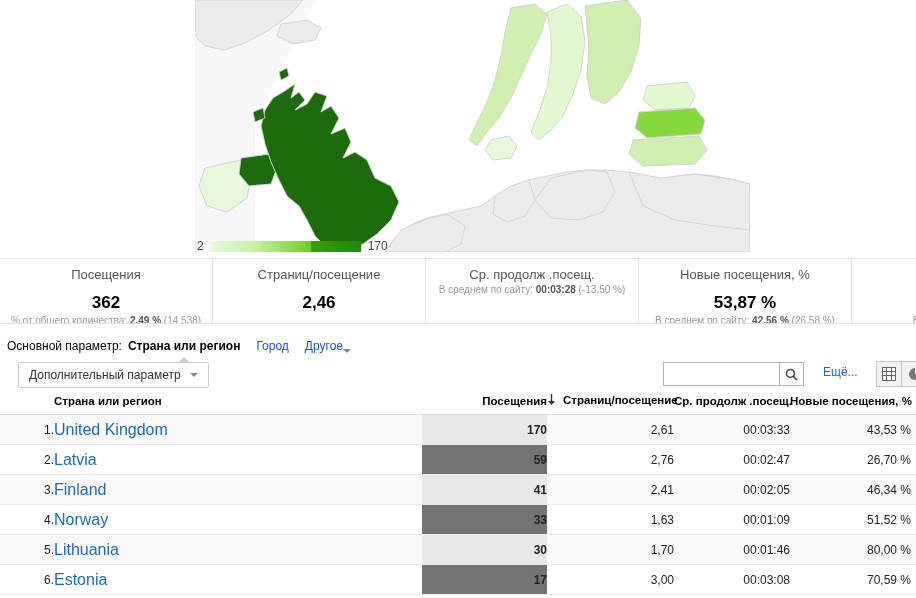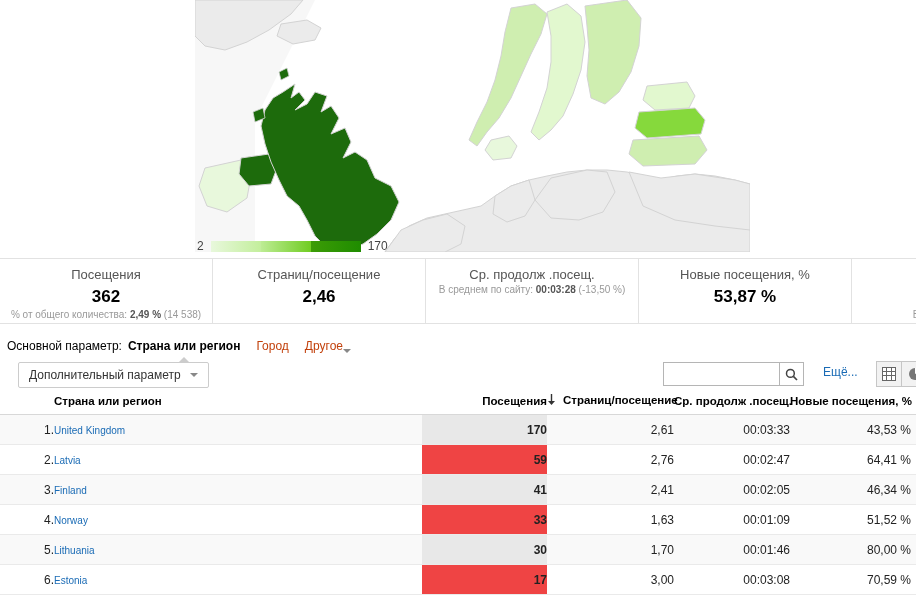--- a/index.html
+++ b/index.html
@@ -21,32 +21,32 @@
 
   
   .cards{position:absolute;left:0;top:258px;width:916px;height:66px;
          border-top:1px solid #e2e2e2;border-bottom:1px solid #e2e2e2;
          display:flex;background:#fff;box-sizing:border-box;}
   .card{flex:0 0 213px;box-sizing:border-box;border-right:1px solid #e2e2e2;
         text-align:center;padding-top:8px;overflow:hidden;}
   .card:first-child{border-left:none;}
   .card:last-child{border-right:none;}
   .card-title{font-size:13px;color:#555;line-height:16px;white-space:nowrap;}
-  .card-value{font-size:17px;font-weight:bold;color:#000;line-height:23px;margin-top:2px;white-space:nowrap;}
+  .card-value{font-size:17px;font-weight:bold;color:#000;line-height:23px;margin-top:8px;white-space:nowrap;}
   .card-sub{font-size:10px;color:#999;line-height:13px;white-space:nowrap;}
   .card-sub b{color:#555;font-weight:bold;}
 
   
   .dimbar{position:absolute;left:4px;top:334px;width:916px;height:24px;}
   .dimbar-inner{display:flex;align-items:center;padding-left:3px;height:24px;font-size:12px;}
   .dim-label{color:#000;margin-right:6px;}
   .dim-active{color:#000;font-weight:bold;position:relative;margin-right:16px;}
   .dim-caret{position:absolute;left:50%;margin-left:-5px;bottom:-9px;width:0;height:0;
              border-left:5px solid transparent;border-right:5px solid transparent;border-bottom:5px solid #ccc;}
-  .dim-link{color:#c2410c;margin-right:16px;cursor:pointer;}
+  .dim-link{color:#1d4ed8;margin-right:16px;cursor:pointer;}
   .dim-link.with-caret{display:inline-flex;align-items:flex-end;gap:0;}
   .tri-down{width:0;height:0;border-left:4px solid transparent;border-right:4px solid transparent;border-top:4px solid #888;}
 
   
   .secrow{position:absolute;left:0;top:360px;width:743px;height:32px;}
   .secdim{position:absolute;left:18px;top:2px;height:26px;box-sizing:border-box;
           border:1px solid #ccc;border-radius:2px;background:#fff;
           display:flex;align-items:center;padding:0 10px;gap:9px;font-size:12px;color:#333;cursor:pointer;}
   .search-wrap{position:absolute;left:663px;top:2px;display:flex;align-items:center;}
   .search-input{width:116px;height:24px;box-sizing:border-box;border:1px solid #b5b5b5;border-right:none;
@@ -59,32 +59,32 @@
           display:flex;align-items:center;justify-content:center;cursor:pointer;}
   .vt-btn + .vt-btn{border-left:none;}
 
   
   .tbl{position:absolute;left:0;top:394px;width:916px;}
   .tbl table{border-collapse:collapse;width:916px;table-layout:fixed;font-size:12px;}
   .tbl th{font-size:11.5px;font-weight:bold;color:#000;padding:0 0 8px 0;vertical-align:bottom;white-space:nowrap;}
   .tbl td{height:29px;padding:0;color:#222;white-space:nowrap;}
   .c-rank{width:30px;text-align:right;padding-right:6px;color:#333;font-size:12px;}
   .c-name{width:368px;text-align:left;}
-  .c-name a{color:#1a6bb5;text-decoration:none;font-size:10px;cursor:pointer;}
+  .c-name a{color:#1a6bb5;text-decoration:none;font-size:16px;cursor:pointer;}
   .c-visits{width:125px;text-align:right;padding-right:14px;font-weight:bold;color:#000;}
   .c-pages{width:127px;text-align:right;padding-right:18px;}
   .c-dur{width:116px;text-align:right;padding-right:8px;}
   .c-new{width:121px;text-align:right;padding-right:9px;}
   .c-bounce{width:29px;text-align:right;}
   th.c-rank,th.c-name{text-align:left;padding-left:24px;}
   th.c-name{padding-left:0;}
   .sorticon{display:inline-block;margin-right:7px;vertical-align:-1px;}
   .rowline td{border-bottom:1px solid #eaeaea;}
   tr.alt td{background:#f9f9f9;}
-  td.c-visits{background:#ef4444;}
+  td.c-visits{background:#737373;}
   tr.alt td.c-visits{background:#e8e8e8;}
   thead th{background:#fff;border-bottom:1px solid #d8d8d8;}
   .hdr-row th{padding-bottom:7px;}
 </style>
 </head>
 <body>
 
 <div class="page">
 
   <div class="map-panel">
@@ -167,20 +167,25 @@
       <div class="card-title">Ср. продолж .посещ.</div>
       <div class="card-sub">
         <span>В среднем по сайту:</span>
         <b>00:03:28</b>
         <span>(-13,50 %)</span>
       </div>
     </div>
     <div class="card">
       <div class="card-title">Новые посещения, %</div>
       <div class="card-value">53,87 %</div>
+      <div class="card-sub">
+        <span>В среднем по сайту:</span>
+        <b>42,56 %</b>
+        <span>(26,58 %)</span>
+      </div>
     </div>
     <div class="card">
       <div class="card-title">Показател</div>
       <div class="card-value">52,4</div>
       <div class="card-sub">
         <span>В среднем по сайту</span>
       </div>
     </div>
   </div>
 
@@ -265,21 +270,21 @@
           <td class="c-dur">00:03:33</td>
           <td class="c-new">43,53 %</td>
           <td class="c-bounce"></td>
         </tr>
         <tr class="rowline">
           <td class="c-rank">2.</td>
           <td class="c-name"><a>Latvia</a></td>
           <td class="c-visits">59</td>
           <td class="c-pages">2,76</td>
           <td class="c-dur">00:02:47</td>
-          <td class="c-new">64,41 %</td>
+          <td class="c-new">26,70 %</td>
           <td class="c-bounce"></td>
         </tr>
         <tr class="rowline alt">
           <td class="c-rank">3.</td>
           <td class="c-name"><a>Finland</a></td>
           <td class="c-visits">41</td>
           <td class="c-pages">2,41</td>
           <td class="c-dur">00:02:05</td>
           <td class="c-new">46,34 %</td>
           <td class="c-bounce"></td>

